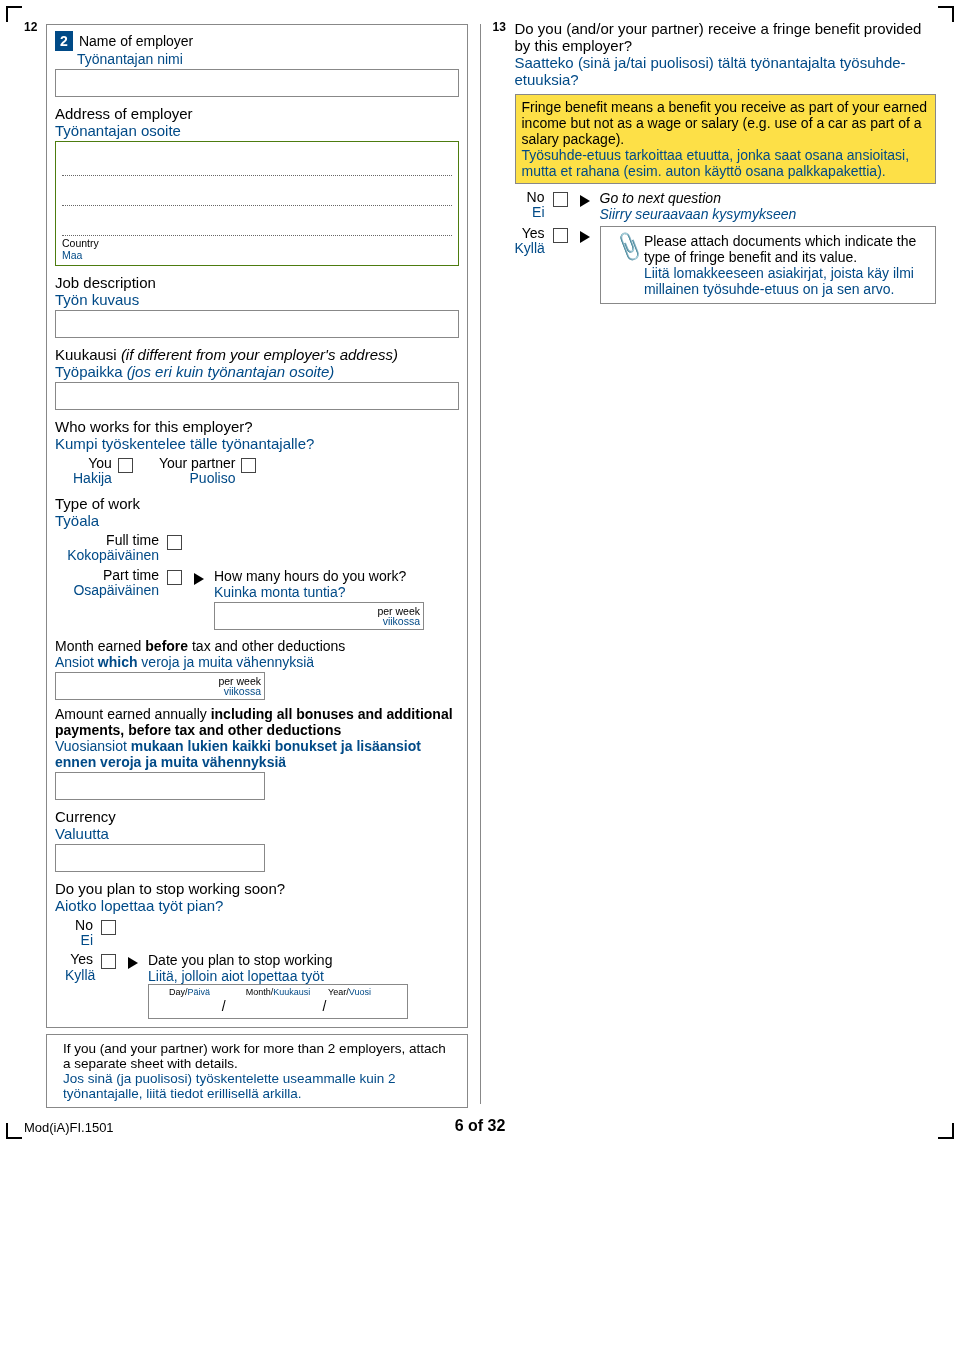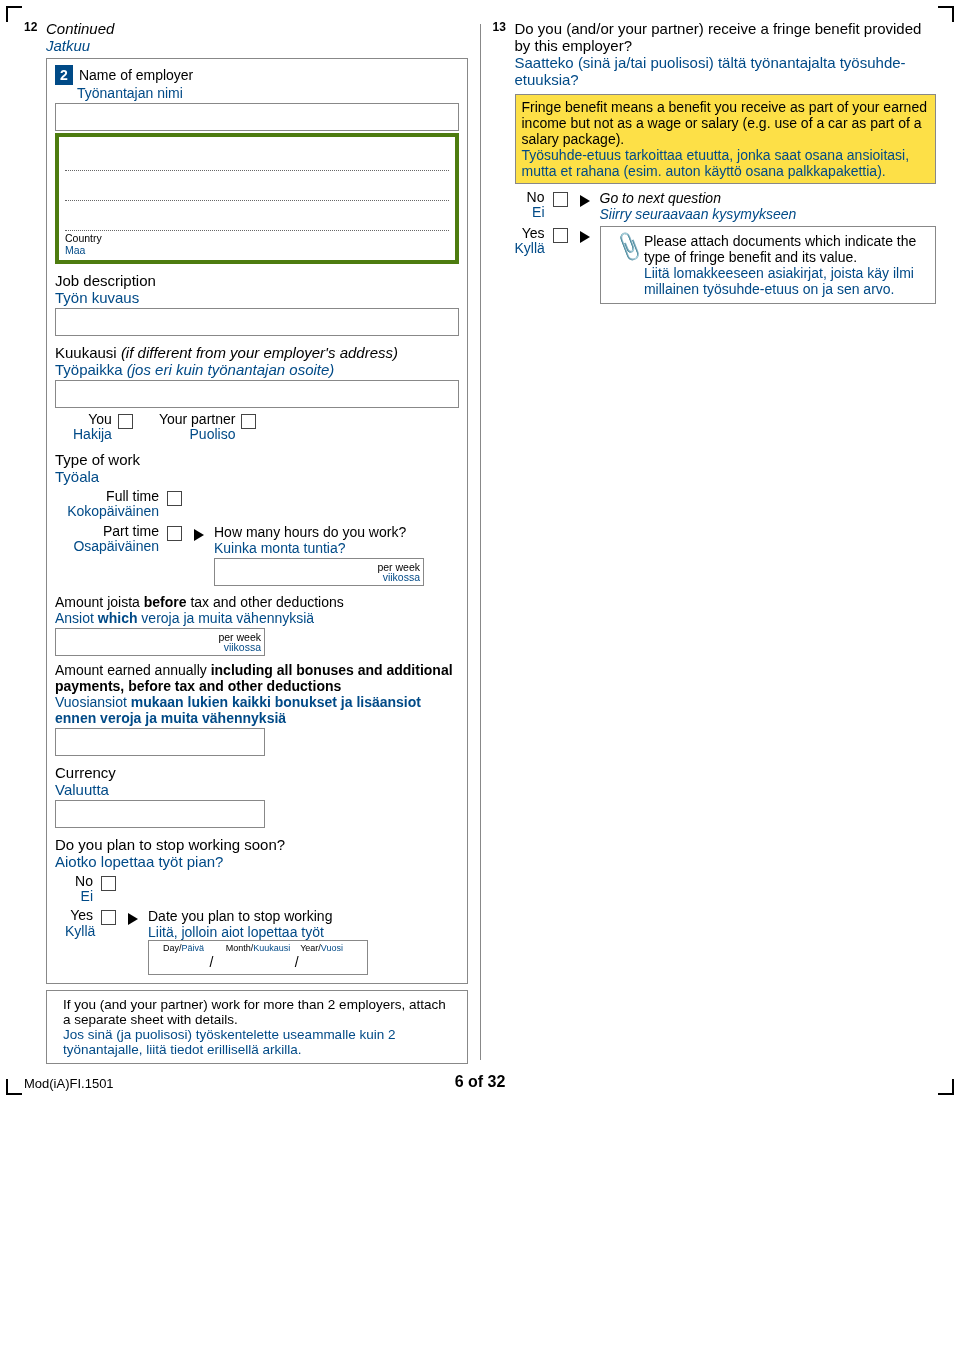--- a/index.html
+++ b/index.html
@@ -26,21 +26,21 @@
   .fi { color: #004a87; }
   .it { font-style: italic; }
   .graybox { border: 1px solid #888; padding: 4px 6px; background: #fde047; }
   .field-label { margin-top: 8px; font-size: 15px; }
   .field-label .fi { display: block; font-size: 15px; }
   .text-input {
     border: 1px solid #888; height: 28px; width: 100%;
     margin-top: 2px; background: #fff;
   }
   .text-input.narrow { width: 210px; }
-  .address-box { border: 4px solid #4d7c0f; margin-top: 2px; padding: 4px 6px; }
+  .address-box { border: 1px solid #4d7c0f; margin-top: 2px; padding: 4px 6px; }
   .underline-row { border-bottom: 1px dotted #666; height: 30px; }
   .small { font-size: 10.5px; line-height: 1.1; }
   .num-badge {
     display: inline-block; background: #004a87; color: #fff;
     font-weight: bold; width: 18px; height: 20px; text-align: center;
     font-size: 14px; line-height: 20px; margin-right: 2px;
   }
   .checkbox {
     display: inline-block; width: 15px; height: 15px;
     border: 1px solid #444; vertical-align: middle;
@@ -75,33 +75,33 @@
 
 <div class="corner tl"></div>
 <div class="corner tr"></div>
 <div class="corner bl"></div>
 <div class="corner br"></div>
 
 <div class="columns">
 
   <div class="col ml22">
     <div class="qnum">12</div>
-    <div class="qtext">
-      <span class="it">Continued</span><br>
-      <span class="it fi">Jatkuu</span>
-    </div>
 
     <div class="q12-inner">
       <div>
         <span class="num-badge">2</span>
         <span>Name of employer</span><br>
         <span style="margin-left:22px" class="fi">Työnantajan nimi</span>
       </div>
       <div class="text-input"></div>
 
+      <div class="field-label">
+        <span>Address of employer</span>
+        <span class="fi">Työnantajan osoite</span>
+      </div>
       <div class="address-box">
         <div class="underline-row"></div>
         <div class="underline-row"></div>
         <div class="underline-row"></div>
         <div class="small" style="padding-top:2px">
           <span>Country</span><br>
           <span class="fi">Maa</span>
         </div>
       </div>
 
@@ -110,20 +110,24 @@
         <span class="fi">Työn kuvaus</span>
       </div>
       <div class="text-input"></div>
 
       <div class="field-label">
         <span><span>Kuukausi </span><span class="it">(if different from your employer's address)</span></span>
         <span class="fi"><span>Työpaikka </span><span class="it">(jos eri kuin työnantajan osoite)</span></span>
       </div>
       <div class="text-input"></div>
 
+      <div class="field-label">
+        <span>Who works for this employer?</span>
+        <span class="fi">Kumpi työskentelee tälle työnantajalle?</span>
+      </div>
       <div class="row" style="margin-left:18px; gap:24px">
         <div style="display:flex;gap:4px;align-items:flex-start">
           <div class="opt-label">
             <div>You</div>
             <div class="fi">Hakija</div>
           </div>
           <span class="checkbox" style="margin-top:2px"></span>
         </div>
         <div style="display:flex;gap:4px;align-items:flex-start">
           <div class="opt-label">
@@ -159,21 +163,21 @@
             <div class="text-input narrow"></div>
             <div class="perweek-label">
               <div>per week</div>
               <div class="fi">viikossa</div>
             </div>
           </div>
         </div>
       </div>
 
       <div style="margin-top:8px">
-        <span><span>Amount joista </span><span class="bold">before</span><span> tax and other deductions</span></span><br>
+        <span><span>Month earned </span><span class="bold">before</span><span> tax and other deductions</span></span><br>
         <span class="fi"><span>Ansiot </span><span class="bold">which</span><span> veroja ja muita vähennyksiä</span></span>
       </div>
       <div class="perweek-wrap" style="width:210px">
         <div class="text-input narrow"></div>
         <div class="perweek-label">
           <div>per week</div>
           <div class="fi">viikossa</div>
         </div>
       </div>
 
@@ -203,21 +207,21 @@
       <div class="row" style="margin-left:10px">
         <div class="opt-label" style="width:28px">
           <div>Yes</div>
           <div class="fi">Kyllä</div>
         </div>
         <span class="checkbox" style="margin-top:2px"></span>
         <span class="arrow" style="margin-top:5px"></span>
         <div>
           <div>Date you plan to stop working</div>
           <div class="fi">Liitä, jolloin aiot lopettaa työt</div>
-          <div class="inner-box" style="width:220px">
+          <div class="inner-box" style="width:260px">
             <div style="display:flex" class="date-head">
               <div style="flex:1;text-align:center"><span>Day</span>/<span class="fi">Päivä</span></div>
               <div style="flex:1.3;text-align:center"><span>Month</span>/<span class="fi">Kuukausi</span></div>
               <div style="flex:1;text-align:left"><span>Year</span>/<span class="fi">Vuosi</span></div>
             </div>
             <div style="display:flex;height:20px">
               <div style="flex:1;text-align:right;padding-right:4px">/</div>
               <div style="flex:1.3;text-align:right;padding-right:4px">/</div>
               <div style="flex:1"></div>
             </div>

